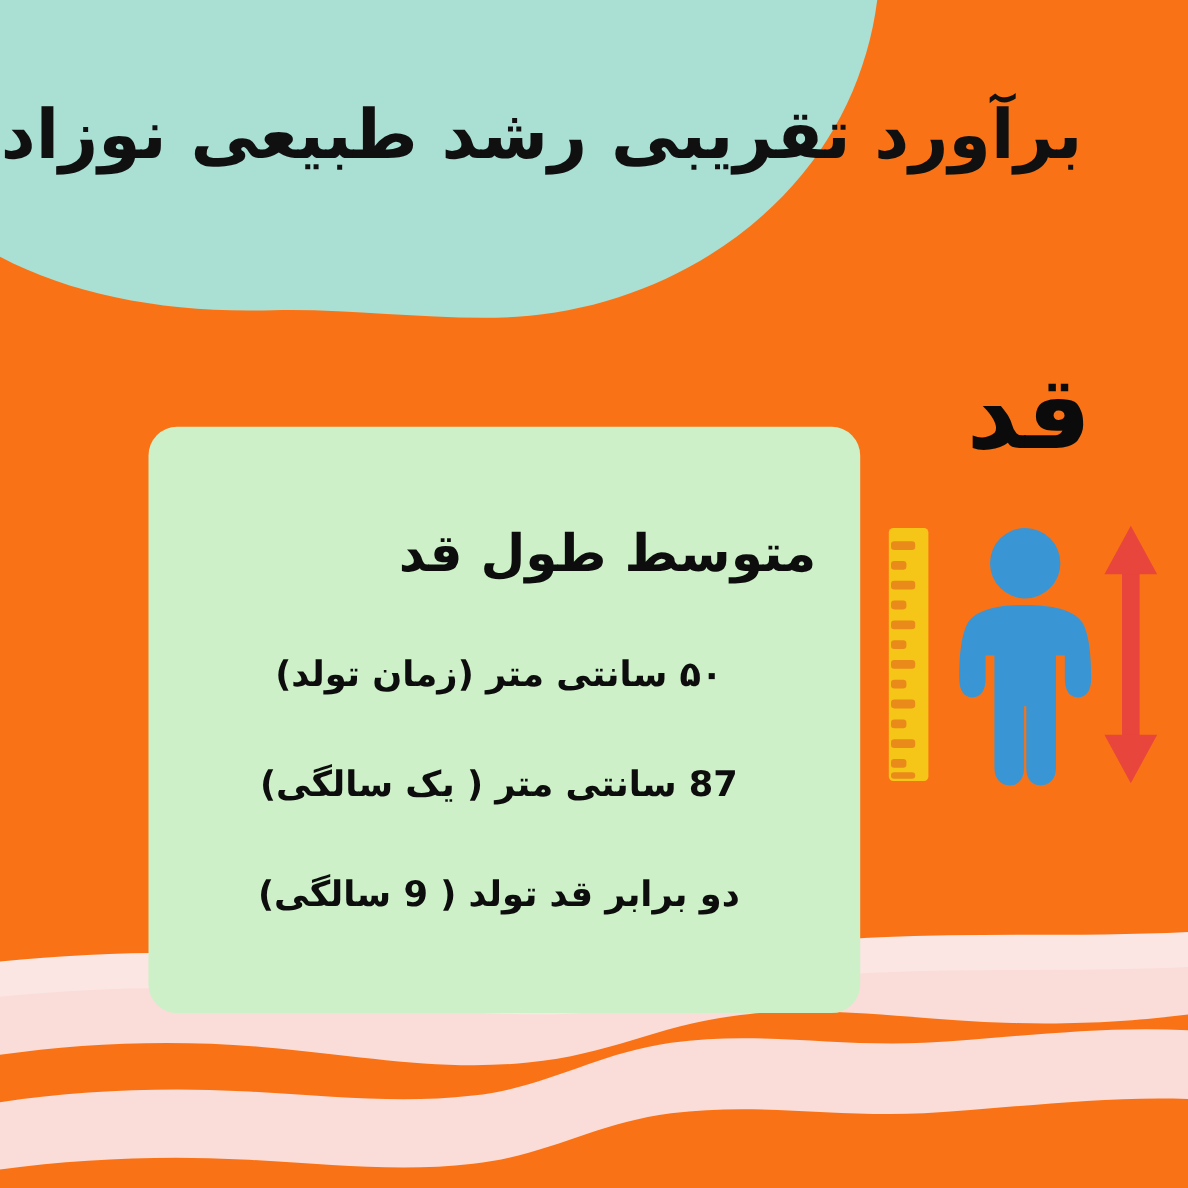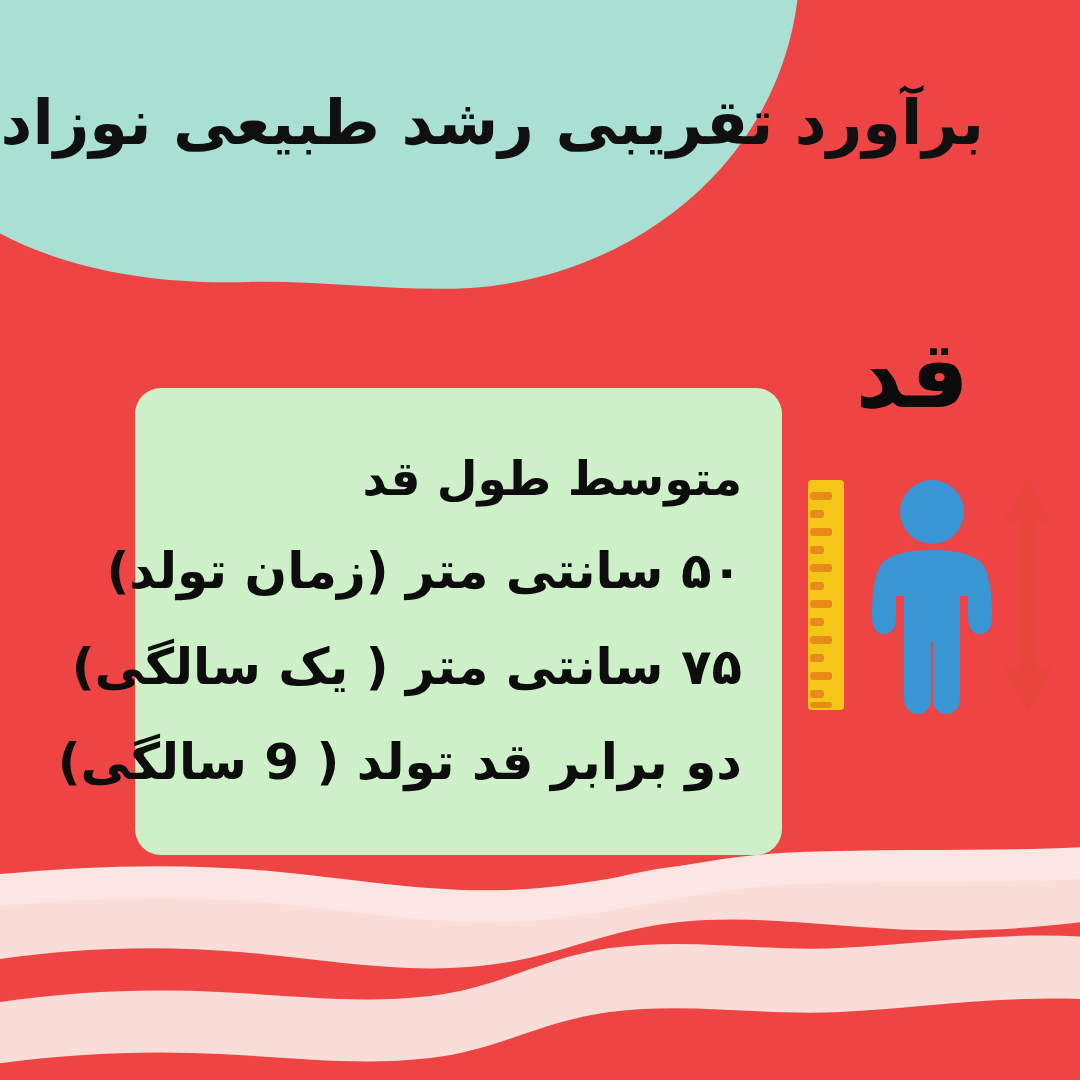--- a/index.html
+++ b/index.html
@@ -5,21 +5,21 @@
 <style>
   html, body {
     margin: 0;
     padding: 0;
     background: #ffffff;
   }
   #stage {
     position: relative;
     width: 1080px;
     height: 1080px;
-    background: #ef4444;
+    background: #f97316;
     overflow: hidden;
     font-family: "DejaVu Sans", "Liberation Sans", sans-serif;
   }
 
   
   .deco-svg {
     position: absolute;
     left: 0;
     top: 0;
     width: 1080px;
@@ -40,21 +40,21 @@
     color: #101010;
     letter-spacing: -1px;
     direction: rtl;
     white-space: nowrap;
   }
 
   
   .section-heading {
     position: absolute;
     top: 330px;
-    right: 111px;
+    right: 88px;
     font-size: 92px;
     font-weight: 700;
     color: #0b0b0b;
     line-height: 1;
     direction: rtl;
   }
 
   
   .icon-cluster {
     position: absolute;
@@ -64,42 +64,42 @@
     height: 250px;
   }
   .icon-cluster svg { display: block; }
 
   
   .info-card {
     position: absolute;
     left: 135px;
     top: 388px;
     width: 647px;
-    height: 467px;
+    height: 533px;
     background: #cdf0c8;
     border-radius: 26px;
     box-sizing: border-box;
     padding: 26px 40px 26px 30px;
     display: flex;
     flex-direction: column;
     justify-content: space-evenly;
     direction: rtl;
   }
   .info-line {
     text-align: right;
     font-size: 47px;
     font-weight: 700;
     color: #0d0d0d;
     line-height: 1.15;
     letter-spacing: -0.5px;
     white-space: nowrap;
     direction: rtl;
   }
   .info-line.sub {
-    font-size: 50px;
+    font-size: 32px;
     text-align: center;
   }
 </style>
 </head>
 <body>
 
 <div id="stage">
 
   <svg class="deco-svg" viewBox="0 0 1080 1080">
 
@@ -209,17 +209,17 @@
           <rect x="10" y="220" width="14" height="8" rx="3"></rect>
           <rect x="10" y="232" width="22" height="6" rx="3"></rect>
         </g>
       </g>
     </svg>
   </div>
 
   <div class="info-card">
     <div class="info-line">متوسط طول قد</div>
     <div class="info-line sub">۵۰ سانتی متر (زمان تولد)</div>
-    <div class="info-line sub">۷۵ سانتی متر ( یک سالگی)</div>
+    <div class="info-line sub">87 سانتی متر ( یک سالگی)</div>
     <div class="info-line sub">دو برابر قد تولد ( 9 سالگی)</div>
   </div>
 
 </div>
 
 </body></html>

